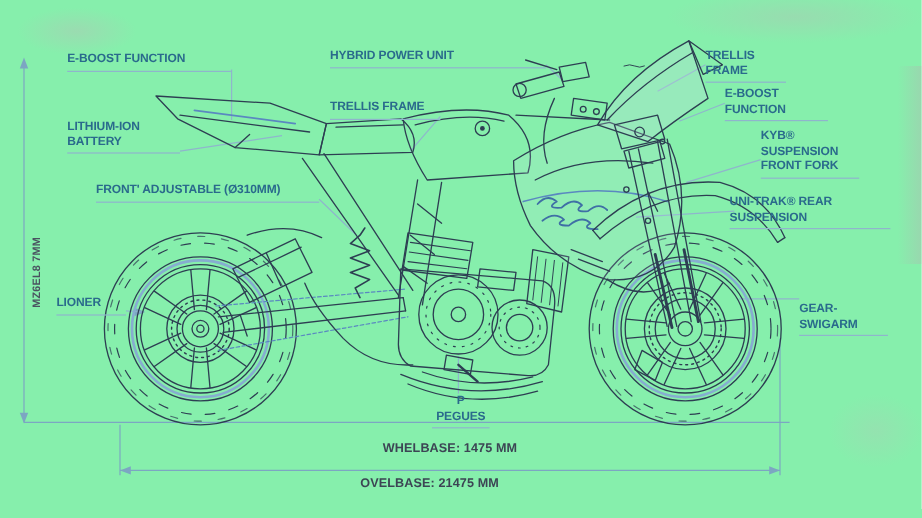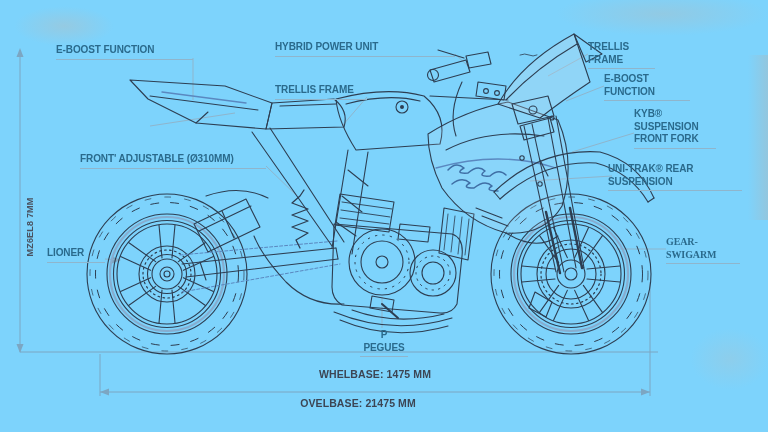--- a/index.html
+++ b/index.html
@@ -1,18 +1,18 @@
 <!DOCTYPE html>
 <html><head>
 <meta charset="utf-8">
 <style>
   html,body{margin:0;padding:0;}
   body{width:768px;height:432px;overflow:hidden;background:#fcfcfb;
        font-family:"Liberation Sans",sans-serif;}
-  #stage{position:relative;width:768px;height:432px;background:#7dd3fc;}
+  #stage{position:relative;width:768px;height:432px;background:#86efac;}
   .blob{position:absolute;pointer-events:none;}
   #blob-tl{left:14px;top:6px;width:100px;height:40px;
     background:radial-gradient(ellipse at center,rgba(188,188,184,.38),rgba(188,188,184,0) 70%);}
   #blob-tr{left:555px;top:-8px;width:215px;height:44px;
     background:radial-gradient(ellipse at center,rgba(185,185,182,.35),rgba(185,185,182,0) 70%);}
   #blob-r{left:748px;top:55px;width:20px;height:165px;
     background:linear-gradient(to left,rgba(180,180,178,.40),rgba(180,180,178,0));}
   #blob-br{left:690px;top:328px;width:80px;height:62px;
     background:radial-gradient(ellipse at center,rgba(190,190,186,.25),rgba(190,190,186,0) 70%);}
   svg{position:absolute;left:0;top:0;}
@@ -276,41 +276,45 @@
         <path d="M494,192 L500,199 M654,198 L648,202"></path>
         <path d="M540,160 L548,176"></path>
       </g>
 
       <path d="M206,196 Q240,184 268,198"></path>
     </g>
   </svg>
 
   <div class="lbl" style="left:56px;top:44px;width:137px;">E-BOOST FUNCTION</div>
 
+  <div class="lbl" style="left:56px;top:100px;width:94px;">
+    <div>LITHIUM-ION</div>
+    <div>BATTERY</div>
+  </div>
 
   <div class="lbl" style="left:275px;top:41px;width:180px;">HYBRID POWER UNIT</div>
 
   <div class="lbl" style="left:275px;top:84px;width:92px;">TRELLIS FRAME</div>
 
   <div class="lbl" style="left:588px;top:41px;width:67px;">TRELLIS FRAME</div>
 
   <div class="lbl" style="left:604px;top:73px;width:86px;">E-BOOST FUNCTION</div>
 
   <div class="lbl" style="left:634px;top:108px;width:82px;">
     <div>KYB® SUSPENSION</div>
     <div>FRONT FORK</div>
   </div>
 
   <div class="lbl" style="left:80px;top:153px;width:186px;">FRONT' ADJUSTABLE (Ø310MM)</div>
 
   <div class="lbl" style="left:608px;top:163px;width:134px;">UNI-TRAK® REAR SUSPENSION</div>
 
   <div class="lbl" style="left:47px;top:247px;width:58px;">LIONER</div>
 
-  <div class="lbl" style="left:666px;top:236px;width:74px;font-family:Liberation Serif, serif;">GEAR-SWIGARM</div>
+  <div class="lbl" style="left:666px;top:252px;width:74px;">GEAR-SWIGARM</div>
 
   <div class="lbl" style="left:360px;top:329px;width:48px;text-align:center;">P PEGUES</div>
 
   <div id="height-label">MZ6EL8 7MM</div>
 
   <div class="dim" style="left:295px;top:368px;width:160px;">WHELBASE: 1475 MM</div>
 
   <div class="dim" style="left:273px;top:397px;width:170px;">OVELBASE: 21475 MM</div>
 
 </div>

